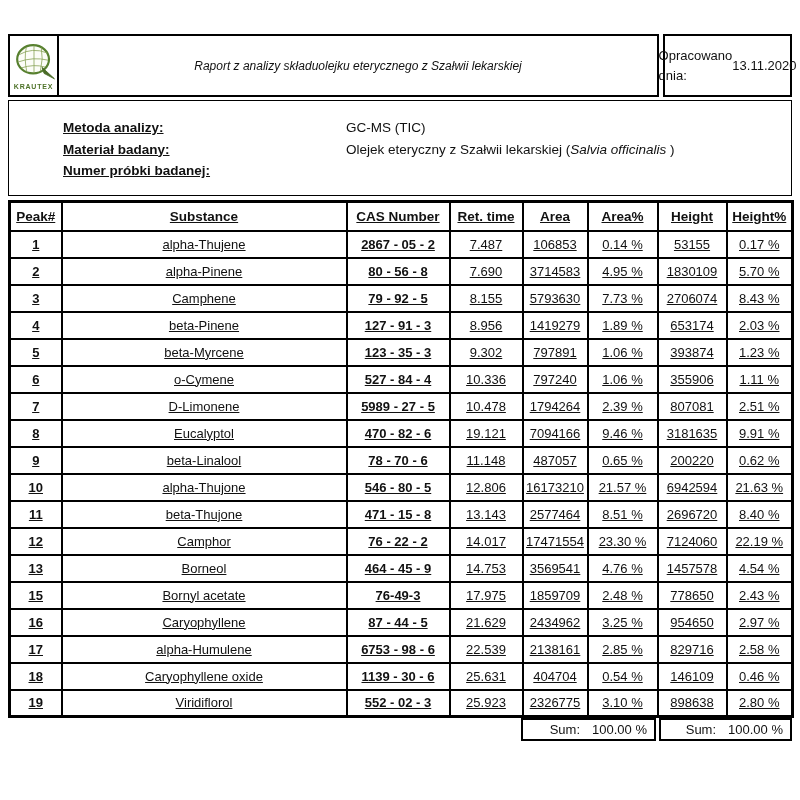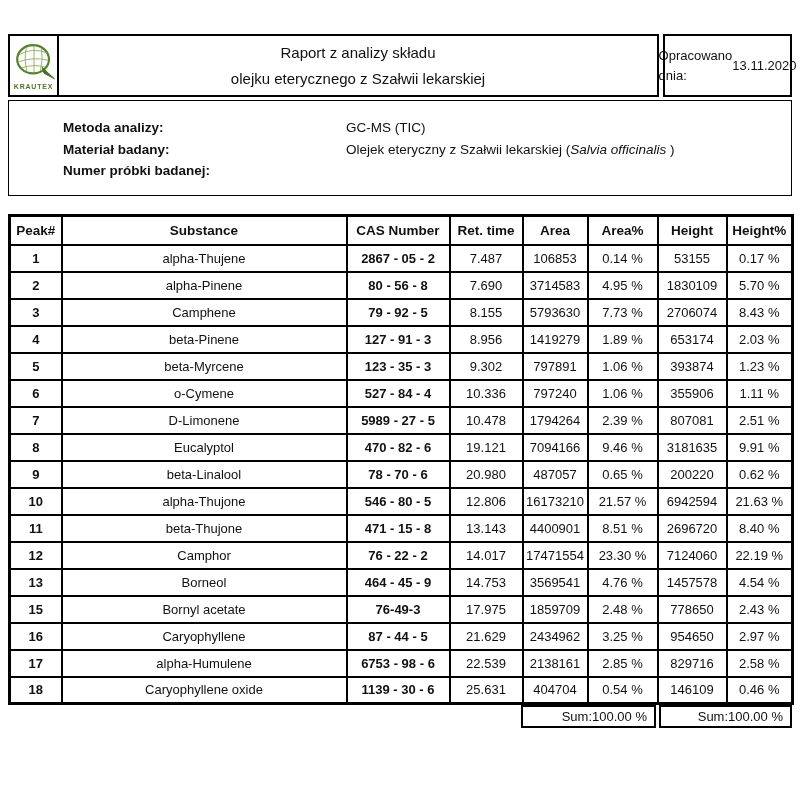--- a/index.html
+++ b/index.html
@@ -19,57 +19,57 @@
     width: 51px; border: 2.5px solid var(--line);
     display: flex; flex-direction: column; align-items: center; justify-content: center;
     padding: 2px 1px;
   }
   .logo-text {
     font-size: 7px; font-weight: bold; color: var(--logo-green);
     letter-spacing: 0.8px; margin-top: 1px; white-space: nowrap;
   }
   .title-box {
     flex: 1; border: 2.5px solid var(--line); border-left: none;
-    display: flex; flex-direction: column; align-items: center; justify-content: center;
-    text-align: center; font-size: 15px; line-height: 26px;
+    display: flex; flex-direction: row; align-items: center; justify-content: center;
+    text-align: center; font-size: 12px; line-height: 26px; font-style: italic;
   }
   .date-box {
     width: 129px; margin-left: 4px; border: 2.5px solid var(--line);
     display: flex; flex-direction: row; align-items: center; justify-content: center;
     text-align: left; font-size: 13px; line-height: 20px;
   }
 
   
   .meta-box {
     margin-top: 3px; height: 96px; border: 1.5px solid var(--line);
     padding: 16px 10px 0 54px; font-size: 13.5px;
   }
   .meta-row { display: grid; grid-template-columns: 283px 1fr; line-height: 21.5px; }
-  .meta-label { font-weight: bold; }
+  .meta-label { font-weight: bold; text-decoration: underline; }
   .italic { font-style: italic; margin-top: 29px; }
 
   
   table.results {
-    margin-top: 18px; border-collapse: collapse; table-layout: fixed;
-    width: 784px; border: 3px solid var(--line);
+    margin-top: 4px; border-collapse: collapse; table-layout: fixed;
+    width: 784px; border: 3px solid var(--line); text-decoration: underline;
   }
   table.results th, table.results td {
     border: 2px solid var(--line); text-align: center; vertical-align: middle;
     padding: 0 2px; overflow: hidden; white-space: nowrap;
   }
   table.results th { height: 29px; font-size: 13.5px; font-weight: bold; }
   table.results td { height: 27px; font-size: 13px; }
   td.bold { font-weight: bold; }
 
   
   .sum-row { display: flex; margin-left: 513px; }
   .sum-box {
     height: 23px; border: 2.5px solid var(--line);
     display: flex; align-items: center; justify-content: flex-end;
-    padding-right: 7px; font-size: 13px;
+    gap: 12px; padding-right: 7px; font-size: 13px;
   }
   .sum-box.area { width: 136px; }
   .sum-box.height { width: 134px; margin-left: 3px; }
 </style>
 </head>
 <body>
 
 <div class="page">
 
   <div class="header-band">
@@ -211,42 +211,42 @@
           <td>19.121</td>
           <td>7094166</td>
           <td>9.46 %</td>
           <td>3181635</td>
           <td>9.91 %</td>
         </tr>
         <tr>
           <td class="bold">9</td>
           <td>beta-Linalool</td>
           <td class="bold">78 - 70 - 6</td>
-          <td>20.980</td>
+          <td>11.148</td>
           <td>487057</td>
           <td>0.65 %</td>
           <td>200220</td>
           <td>0.62 %</td>
         </tr>
         <tr>
           <td class="bold">10</td>
           <td>alpha-Thujone</td>
           <td class="bold">546 - 80 - 5</td>
           <td>12.806</td>
           <td>16173210</td>
           <td>21.57 %</td>
           <td>6942594</td>
           <td>21.63 %</td>
         </tr>
         <tr>
           <td class="bold">11</td>
           <td>beta-Thujone</td>
           <td class="bold">471 - 15 - 8</td>
           <td>13.143</td>
-          <td>4400901</td>
+          <td>2577464</td>
           <td>8.51 %</td>
           <td>2696720</td>
           <td>8.40 %</td>
         </tr>
         <tr>
           <td class="bold">12</td>
           <td>Camphor</td>
           <td class="bold">76 - 22 - 2</td>
           <td>14.017</td>
           <td>17471554</td>
@@ -297,20 +297,30 @@
         <tr>
           <td class="bold">18</td>
           <td>Caryophyllene oxide</td>
           <td class="bold">1139 - 30 - 6</td>
           <td>25.631</td>
           <td>404704</td>
           <td>0.54 %</td>
           <td>146109</td>
           <td>0.46 %</td>
         </tr>
+        <tr>
+          <td class="bold">19</td>
+          <td>Viridiflorol</td>
+          <td class="bold">552 - 02 - 3</td>
+          <td>25.923</td>
+          <td>2326775</td>
+          <td>3.10 %</td>
+          <td>898638</td>
+          <td>2.80 %</td>
+        </tr>
       </tbody>
   </table>
 
   <div class="sum-row">
     <div class="sum-box area">
       <span>Sum:</span>
       <span>100.00 %</span>
     </div>
     <div class="sum-box height">
       <span>Sum:</span>

